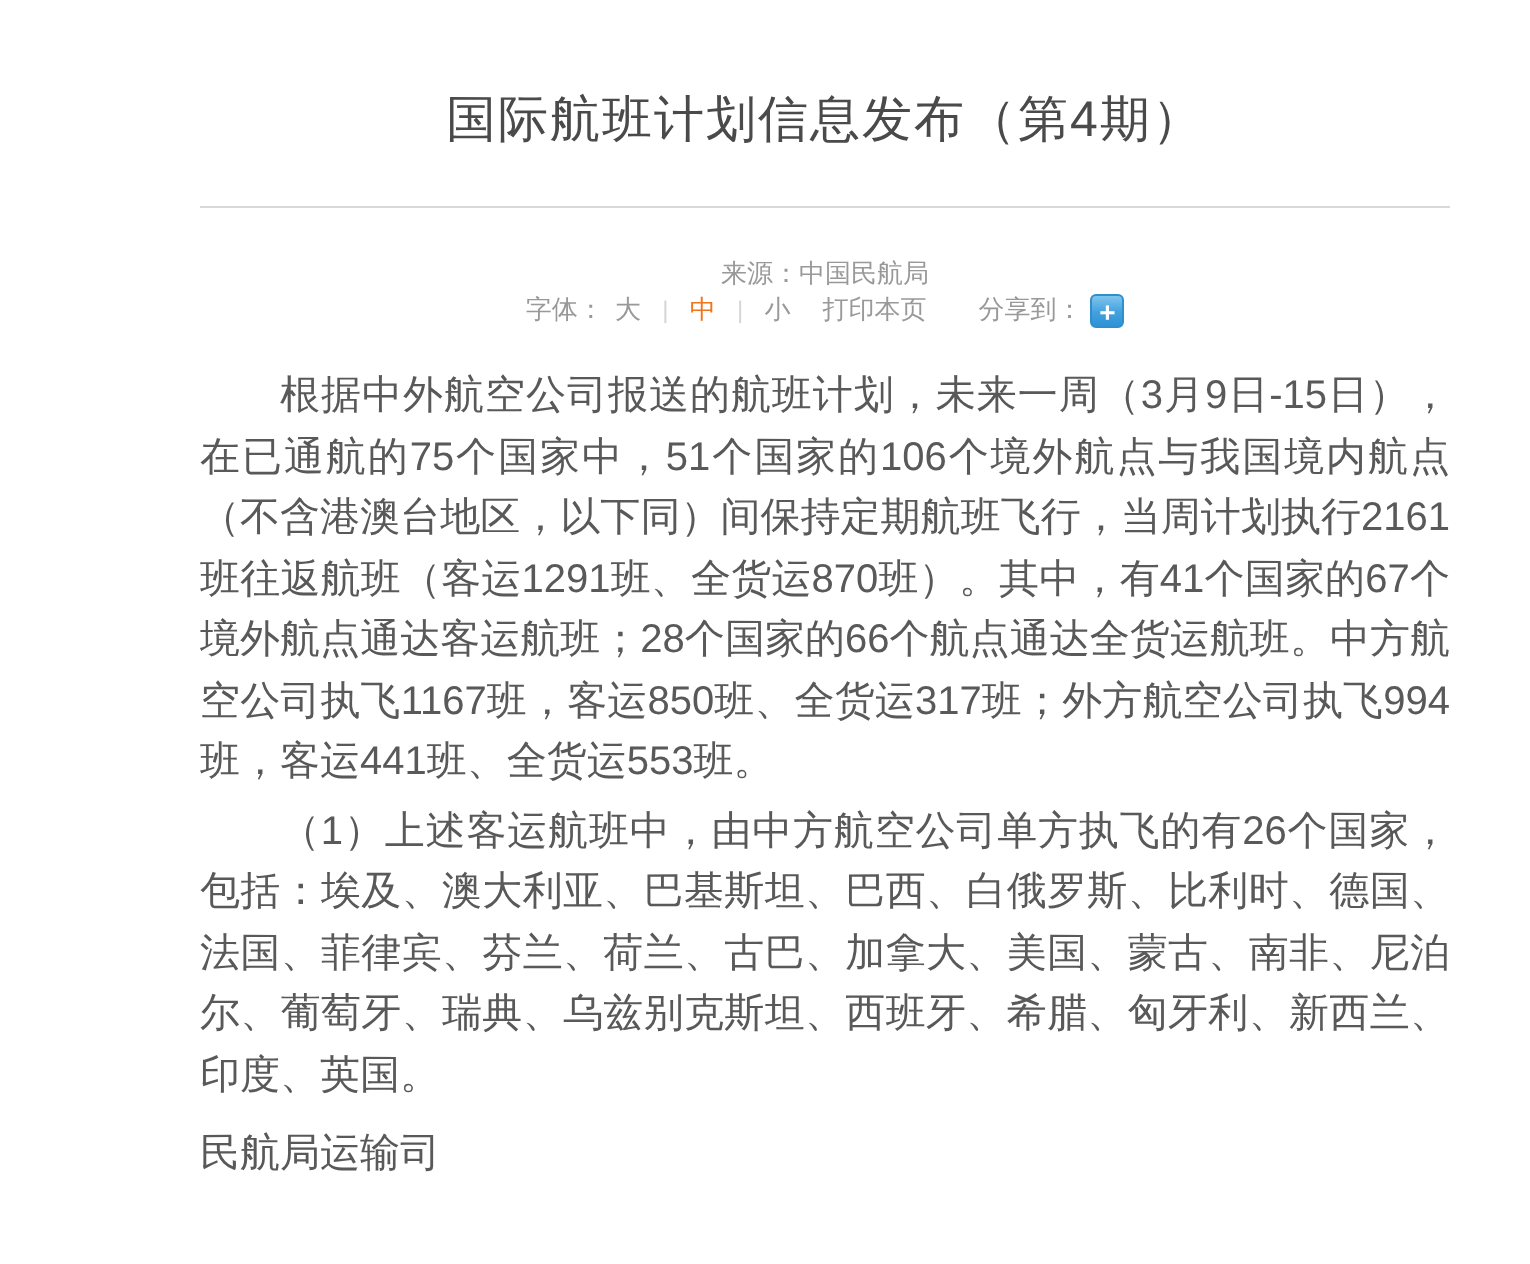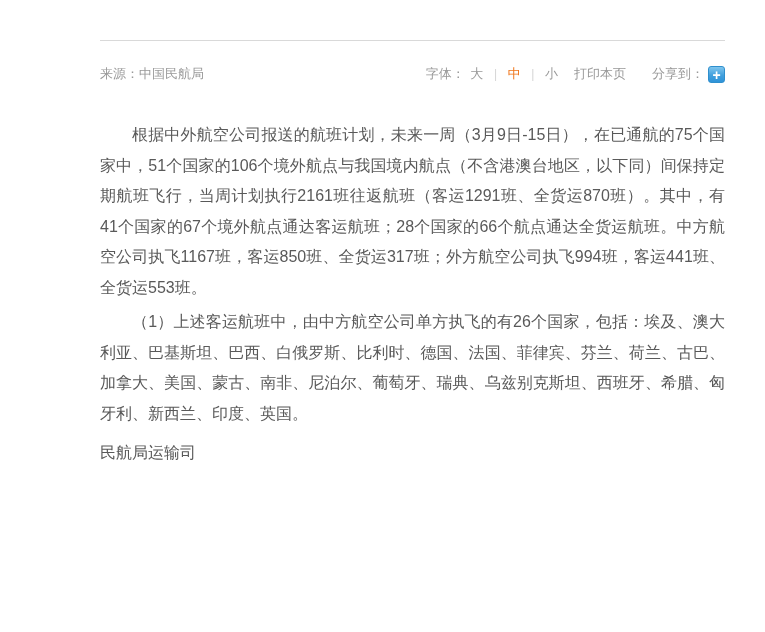--- a/index.html
+++ b/index.html
@@ -36,20 +36,21 @@
     margin: 0;
   }
   .meta-row {
     margin-top: 24px;
     display: flex;
     justify-content: space-between;
     align-items: center;
     font-size: 13px;
     color: var(--meta_text, #999999);
     height: 18px;
+    flex-direction: column;
   }
   .meta-tools {
     display: flex;
     align-items: flex-end;
   }
   .font-sizer { white-space: nowrap; }
   .font-sizer a {
     color: var(--meta_text, #999999);
     text-decoration: none;
     cursor: pointer;
@@ -88,21 +89,21 @@
     color: #ffffff;
     font-weight: bold;
     font-size: 14px;
     line-height: 16px;
     text-align: center;
     cursor: pointer;
     box-sizing: border-box;
   }
   .article {
     margin-top: 37px;
-    font-size: 16px;
+    font-size: 20px;
     color: var(--body_text, #595959);
     line-height: 30.5px;
   }
   .article p {
     margin: 0 0 4px 0;
     text-indent: 2em;
     text-align: justify;
   }
   .signature {
     margin-top: 9px;
@@ -114,20 +115,21 @@
     text-align: right;
     line-height: 30px;
   }
 </style>
 </head>
 <body>
 
 <div class="page">
   <div class="content">
 
+    <h1 class="page-title">国际航班计划信息发布（第4期）</h1>
 
     <div class="divider"></div>
 
     <div class="meta-row">
       <div class="meta-source">来源：中国民航局</div>
 
       <div class="meta-tools">
         <span class="font-sizer">
           <span>字体：</span>
           <a>大</a>

